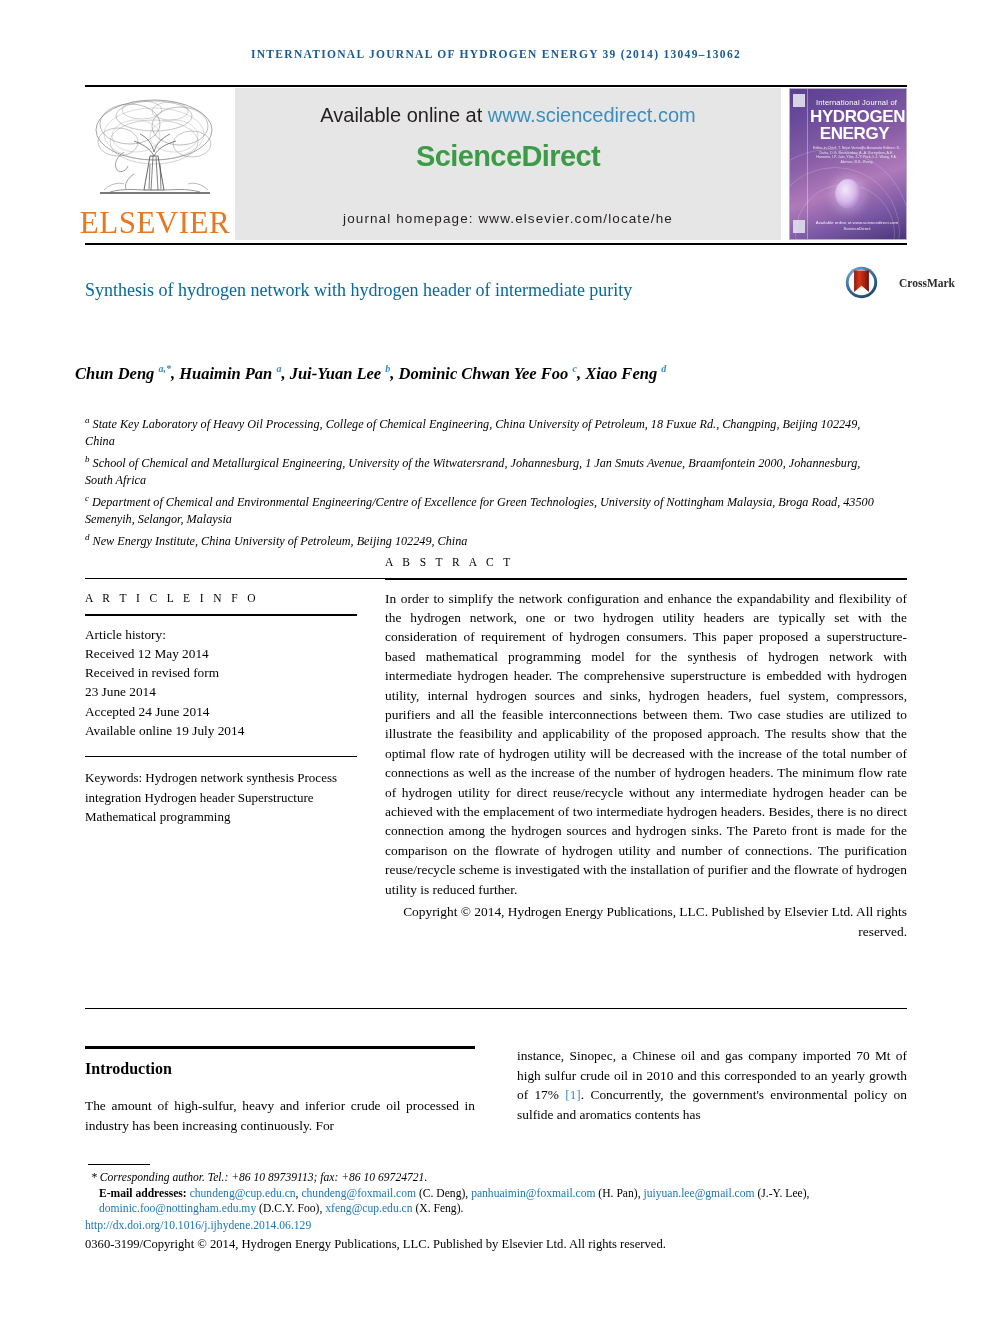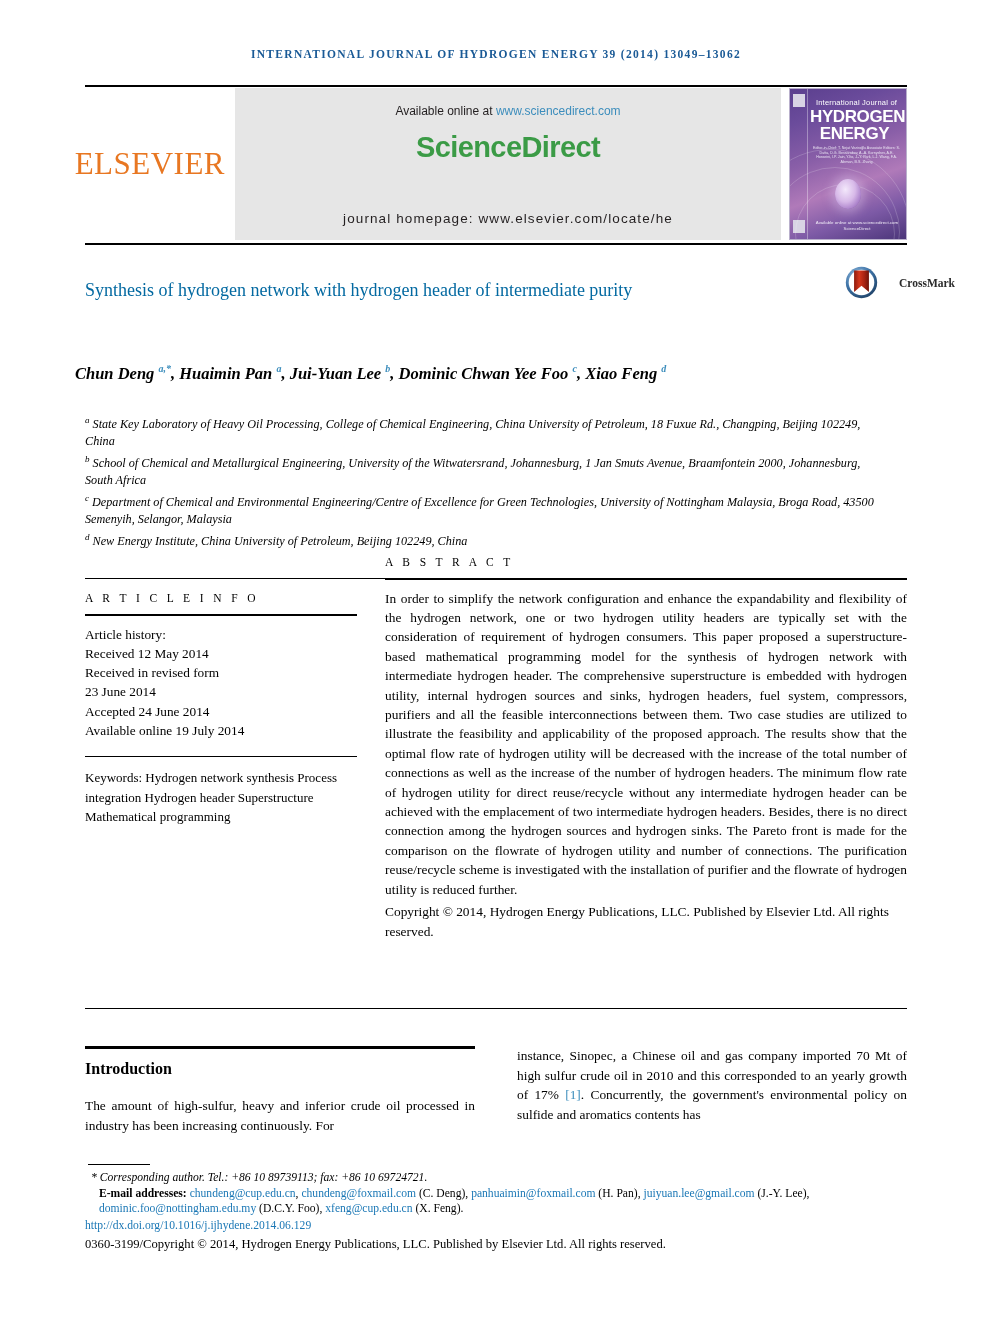--- a/index.html
+++ b/index.html
@@ -37,21 +37,21 @@
   }
 
   
   .masthead {
     position: absolute;
     top: 88px; left: 85px; width: 822px; height: 152px;
     display: flex; align-items: stretch;
   }
   .elsevier-logo {
     width: 140px; flex: 0 0 140px;
-    display: flex; flex-direction: row;
+    display: flex; flex-direction: column;
     align-items: center; justify-content: flex-end;
     padding-bottom: 2px;
   }
   .tree-svg { display:block; }
   .elsevier-word {
     font-family: "Liberation Serif", serif;
     font-size: 31px;
     letter-spacing: 0.5px;
     color: #E87722;
     line-height: 1;
@@ -62,21 +62,21 @@
     flex: 1 1 auto;
     background: #e6e6e6;
     margin: 0 8px 0 10px;
     position: relative;
     display: flex; flex-direction: column;
     align-items: center;
   }
   .sd-available {
     margin-top: 16px;
     font-family: "Liberation Sans", sans-serif;
-    font-size: 12px; color: #231f20;
+    font-size: 20px; color: #231f20;
   }
   .sd-available a { color: #3c8dbc; text-decoration: none; }
   .sd-wordmark {
     margin-top: 13px;
     font-family: "Liberation Sans", sans-serif;
     font-weight: bold; font-size: 29px;
     color: #3b9b46; letter-spacing: -0.6px;
   }
   .sd-homepage {
     position: absolute; bottom: 14px; left: 0; right: 0;
@@ -240,20 +240,21 @@
     font-family: "Liberation Serif", serif;
     font-size: 13.4px;
     line-height: 19.4px;
     text-align: justify;
     text-justify: inter-word;
   }
   .abstract-copy {
     font-family: "Liberation Serif", serif;
     font-size: 13.4px;
     line-height: 19.4px;
+    text-align: right;
     margin-top: 3px;
   }
 
   .rule-below-abstract {
     position: absolute;
     top: 1008px; left: 85px; width: 822px;
     height: 1px; background: #000;
   }
 
   

